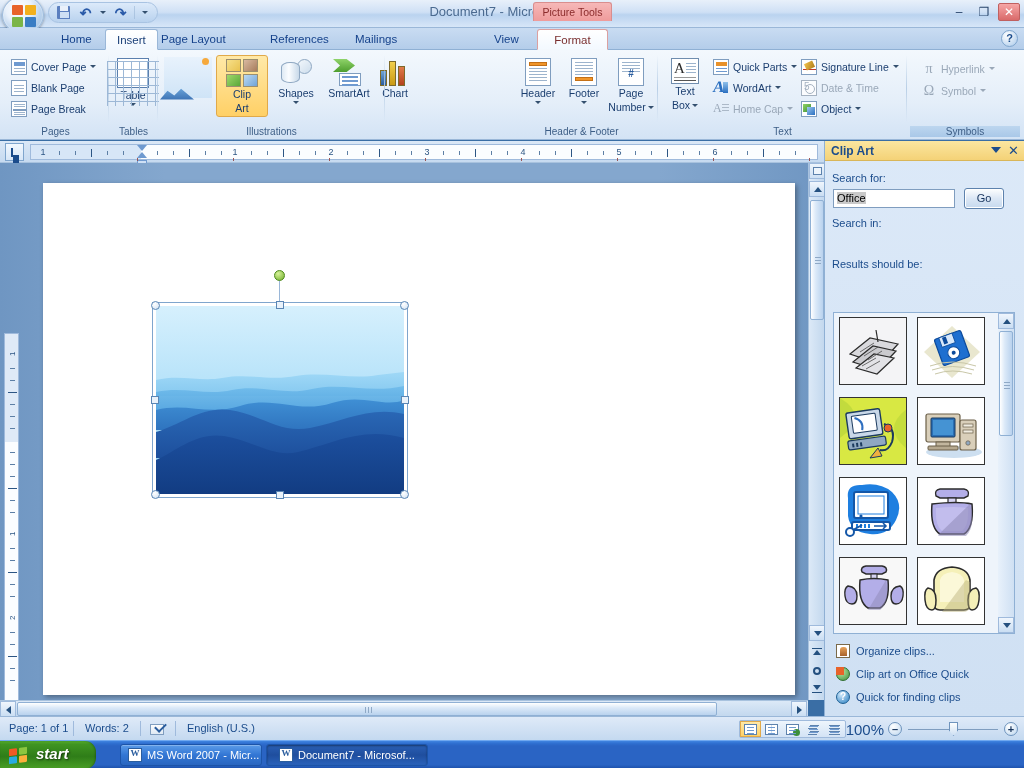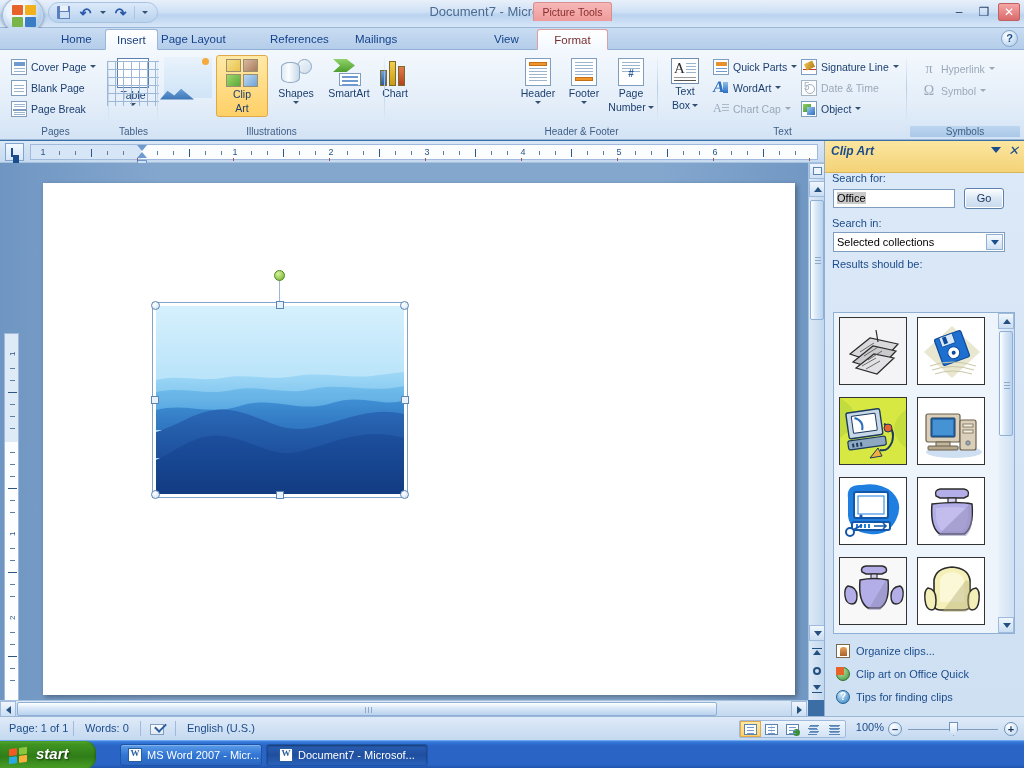--- a/index.html
+++ b/index.html
@@ -329,24 +329,23 @@
   .ar-lf{left:5px;top:4px;border-top:4px solid transparent;border-bottom:4px solid transparent;border-right:5px solid #24507f;}
   .ar-rt{left:5px;top:4px;border-top:4px solid transparent;border-bottom:4px solid transparent;border-left:5px solid #24507f;}
 
   
   .pane {
     position:absolute; left:824px; top:141px; width:200px; height:575px;
     background:linear-gradient(to bottom,#dce9f8,#cfe0f3);
     border-left:1px solid #8fb0d4;
   }
   .pane-head {
-    position:absolute; left:0; top:0; width:200px; height:32px;
+    position:absolute; left:0; top:0; width:200px; height:20px;
     background:linear-gradient(to bottom,#fbe6a0,#f4d277);
     border-bottom:1px solid #d9b659;
-    font-style:italic;
   }
   .pane-title{ position:absolute; left:6px; top:3px; font-size:12px; font-weight:bold; color:#1b4c8c;}
   .pane-dd{ position:absolute; right:24px; top:6px; width:0;height:0;
     border-left:5px solid transparent;border-right:5px solid transparent;border-top:6px solid #1b4c8c;cursor:pointer;}
   .pane-x{ position:absolute; right:6px; top:2px; font-size:13px; color:#1b4c8c; cursor:pointer; line-height:16px;}
   .pane-label{ position:absolute; left:8px; font-size:11px; color:#1b4c8c;}
   .pane-input{
     position:absolute; height:19px; background:#fff; border:1px solid #7f9dbf;
     font-size:11px; color:#000; padding:0 3px; line-height:17px;
     font-family:"Liberation Sans", sans-serif;
@@ -421,21 +420,21 @@
     border-left:2px solid #2a5d9e;border-bottom:2px solid #2a5d9e;transform:rotate(-45deg);}
 
   .viewbtns{ position:absolute; right:178px; top:3px; height:18px; display:flex;
     background:linear-gradient(to bottom,#eef5fc,#d3e3f5); border:1px solid #9fbadc; border-radius:2px;}
   .vb{ width:21px;height:16px;display:flex;align-items:center;justify-content:center;cursor:pointer;position:relative;}
   .vb.active{ background:linear-gradient(to bottom,#ffe9a8,#ffd066); border:1px solid #e0a94a;}
   .vb i{display:block;width:13px;height:11px;background:#fff;border:1px solid #5d82ad;position:relative;}
   .vb i:after{content:"";position:absolute;left:2px;top:2px;right:2px;height:1px;
     background:#6f9ad0;box-shadow:0 3px 0 #6f9ad0,0 6px 0 #6f9ad0;}
 
-  .zoomlbl{ position:absolute; right:140px; top:4px; font-size:11px;margin-left:48px;}
+  .zoomlbl{ position:absolute; right:140px; top:4px; font-size:15px;margin-left:48px;}
   .zoomctl{ position:absolute; right:6px; top:4px; width:130px; height:16px;}
   .zbtn{ position:absolute; top:1px; width:14px;height:14px;border-radius:50%;
     background:radial-gradient(circle at 35% 30%,#ffffff,#bcd6ef); border:1px solid #6f94bd; cursor:pointer;
     font-size:11px; line-height:12px; text-align:center; color:#16335c; font-weight:bold;}
   .ztrack{ position:absolute; left:20px; right:20px; top:8px; height:1px; background:#7f9dbf;}
   .zthumb{ position:absolute; left:61px; top:1px; width:9px; height:14px;
     background:linear-gradient(to bottom,#fdfefe,#cfe0f3); border:1px solid #6f94bd;
     clip-path:polygon(0 0,100% 0,100% 60%,50% 100%,0 60%); cursor:pointer;}
 
   
@@ -701,21 +700,21 @@
         <span>Quick Parts</span>
         <span class="tri-d"></span>
       </div>
       <div class="smallbtn" style="left:52px; top:27px;">
         <span class="ico wordart-ico"></span>
         <span>WordArt</span>
         <span class="tri-d"></span>
       </div>
       <div class="smallbtn disabled" style="left:52px; top:48px;">
         <span class="ico dropcap-ico"></span>
-        <span>Chart Cap</span>
+        <span>Home Cap</span>
         <span class="tri-d" style="border-top-color:#9aa8b8;"></span>
       </div>
 
       <div class="smallbtn" style="left:140px; top:6px;">
         <span class="ico signature-ico"></span>
         <span>Signature Line</span>
         <span class="tri-d"></span>
       </div>
       <div class="smallbtn disabled" style="left:140px; top:27px;">
         <span class="ico datetime-ico"></span>
@@ -944,24 +943,20 @@
     </div>
   </div>
 
   <div class="pane-label" style="left:832px; top:172px;">Search for:</div>
   <div class="pane-input" style="left:833px; top:189px; width:122px;">
     <span class="sel-text">Office</span>
   </div>
   <div class="go-btn">Go</div>
 
   <div class="pane-label" style="left:832px; top:217px;">Search in:</div>
-  <div class="pane-select" style="left:833px; top:232px; width:172px;">
-    <span>Selected collections</span>
-    <span class="sarrow"></span>
-  </div>
 
   <div class="pane-label" style="left:832px; top:258px;">Results should be:</div>
 
   <div class="results">
     <div class="thumbgrid">
 
       <div class="thumb-cell" style="left:3px; top:2px;">
         <svg width="68" height="68" viewBox="0 0 68 68">
           <rect width="68" height="68" fill="#f4f4f6"></rect>
           <g stroke="#2b2b2b" stroke-width="1.2" fill="#d9d9dd">
@@ -1106,27 +1101,27 @@
   <div class="pane-link" style="top:643px;">
     <span class="lnk-ico organize-ico"></span>
     <span class="t">Organize clips...</span>
   </div>
   <div class="pane-link" style="top:666px;">
     <span class="lnk-ico globe-ico"></span>
     <span class="t">Clip art on Office Quick</span>
   </div>
   <div class="pane-link" style="top:689px;">
     <span class="lnk-ico tips-ico">?</span>
-    <span class="t">Tips for finding clips</span>
+    <span class="t">Quick for finding clips</span>
   </div>
 
   <div class="statusbar">
     <div class="sb-item" style="left:2px;">Page: 1 of 1</div>
     <div class="sb-sep" style="left:73px;"></div>
-    <div class="sb-item" style="left:78px;">Words: 0</div>
+    <div class="sb-item" style="left:78px;">Words: 2</div>
     <div class="sb-sep" style="left:140px;"></div>
     <div class="spell-ico" style="left:150px;"></div>
     <div class="sb-sep" style="left:175px;"></div>
     <div class="sb-item" style="left:180px;">English (U.S.)</div>
 
     <div class="viewbtns">
       <div class="vb active">
           <i></i>
         </div>
       <div class="vb">

